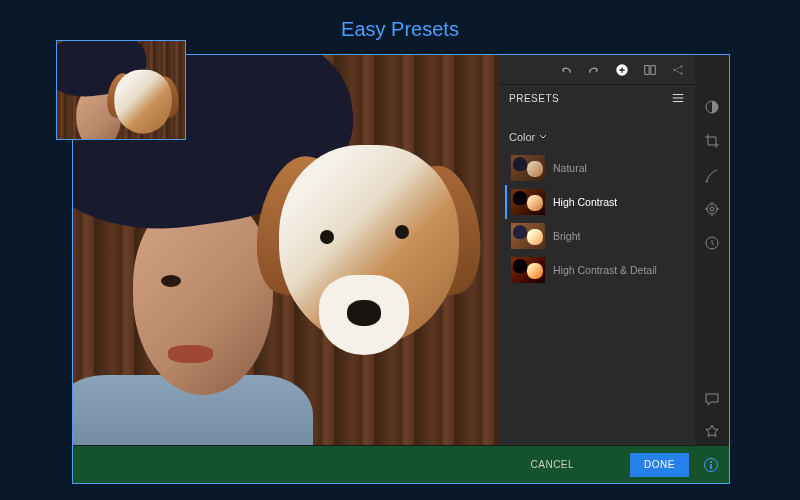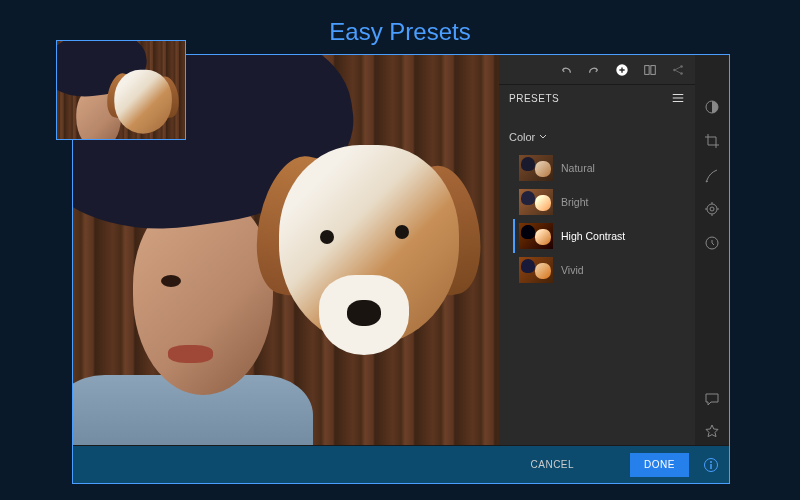--- a/index.html
+++ b/index.html
@@ -8,21 +8,21 @@
     background: #0a1929;
     font-family: -apple-system, BlinkMacSystemFont, "Segoe UI", sans-serif;
     overflow: hidden;
     position: relative;
   }
   .page-title {
     position: absolute;
     top: 18px; left: 0; right: 0;
     text-align: center;
     color: #4a9eff;
-    font-size: 24px;
+    font-size: 20px;
     font-weight: 400;
   }
   .thumbnail {
     position: absolute;
     top: 40px; left: 56px;
     width: 130px; height: 100px;
     border: 1px solid #4a9eff;
     background: #3a2418;
     overflow: hidden;
     z-index: 10;
@@ -158,21 +158,21 @@
   .cat-select {
     padding: 4px 10px 8px;
     font-size: 11px;
     color:#ccc;
     cursor:pointer;
     display:flex; align-items:center; gap:4px;margin-top:16px;
   }
   .preset-list {
     flex:1;
     overflow:auto;
-    padding: 0 0 0 14px;
+    padding: 0 0 0 6px;
   }
   .preset {
     display:flex; align-items:center;
     gap:8px;
     padding: 4px 4px;
     cursor:pointer;
     border-left: 2px solid transparent;
   }
   .preset.selected { border-left-color:#4a9eff; }
   .preset.selected .pname { color:#fff; }
@@ -208,21 +208,21 @@
     color:#888;
   }
   .rail .rico { width:16px; height:16px; cursor:pointer; display:flex; align-items:center; justify-content:center; }
   .rail .spacer { flex:1; }
   .rail .bottom { padding-bottom: 44px; display:flex; flex-direction:column; gap:16px; align-items:center;}
 
   .footer {
     position:absolute;
     left:0; right:0; bottom:0;
     height: 38px;
-    background:#0c4a6e;
+    background:#14532d;
     display:flex; align-items:center; justify-content:flex-end;
     gap: 6px;
     padding-right: 40px;
     border-top:1px solid #1a1a1a;
   }
   .btn {
     height: 24px;
     padding: 0 14px;
     font-size: 10px;
     display:flex; align-items:center;
@@ -324,31 +324,31 @@
             <path d="M1 2l3 3 3-3" stroke="currentColor" fill="none"></path>
           </svg>
       </span>
     </div>
 
     <div class="preset-list">
       <div class="preset">
         <div class="pthumb"></div>
         <span class="pname">Natural</span>
       </div>
+      <div class="preset selected">
+        <div class="pthumb" style="filter:contrast(1.4)"></div>
+        <span class="pname">High Contrast</span>
+      </div>
       <div class="preset">
         <div class="pthumb" style="filter:brightness(1.3)"></div>
         <span class="pname">Bright</span>
       </div>
-      <div class="preset selected">
-        <div class="pthumb" style="filter:contrast(1.4)"></div>
-        <span class="pname">High Contrast</span>
-      </div>
       <div class="preset">
-        <div class="pthumb" style="filter:saturate(1.6)"></div>
-        <span class="pname">Vivid</span>
+        <div class="pthumb" style="filter:contrast(1.5) saturate(1.2)"></div>
+        <span class="pname">High Contrast &amp; Detail</span>
       </div>
     </div>
   </div>
 
   <div class="rail">
     <div class="rico" title="Edit">
       <svg viewBox="0 0 16 16">
           <circle cx="8" cy="8" r="6" stroke="currentColor" fill="none"></circle>
           <path d="M8 2a6 6 0 0 1 0 12z" fill="currentColor"></path>
         </svg>

